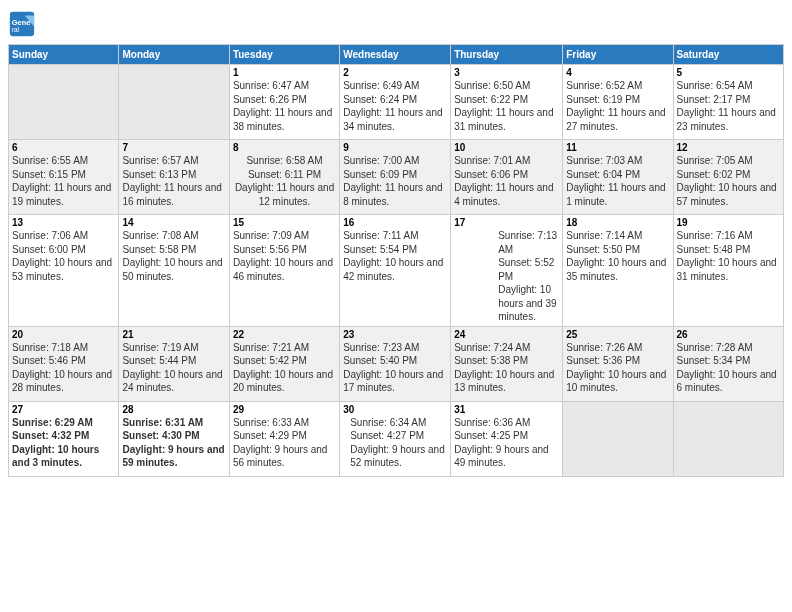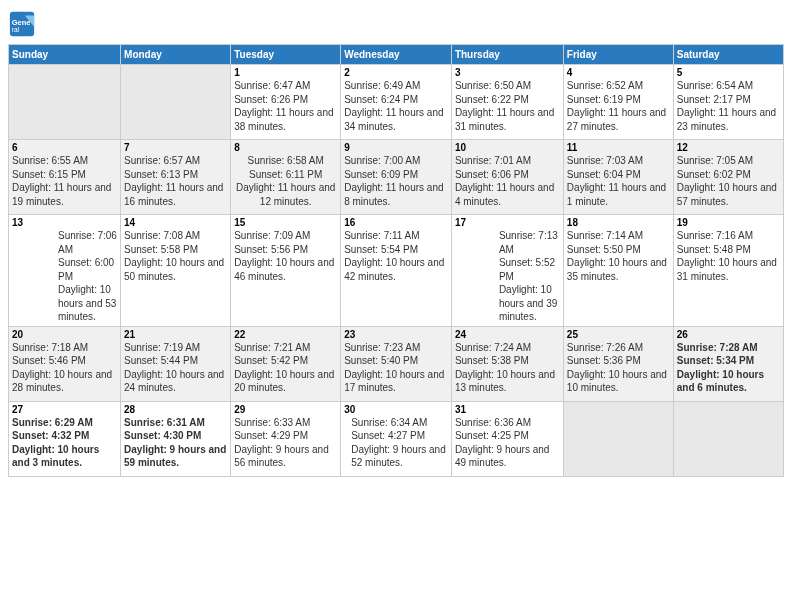--- a/index.html
+++ b/index.html
@@ -203,21 +203,21 @@
           <td>
             <span class="day-num">12</span>
             <div class="day-info" style="white-space: pre-line;">Sunrise: 7:05 AM
 Sunset: 6:02 PM
 Daylight: 10 hours and 57 minutes.</div>
           </td>
         </tr>
         <tr>
           <td>
             <span class="day-num">13</span>
-            <div class="day-info" style="white-space: pre-line; margin-left: 46px;">Sunrise: 7:06 AM
+            <div class="day-info" style="white-space: pre-line;">Sunrise: 7:06 AM
 Sunset: 6:00 PM
 Daylight: 10 hours and 53 minutes.</div>
           </td>
           <td>
             <span class="day-num">14</span>
             <div class="day-info" style="white-space: pre-line;">Sunrise: 7:08 AM
 Sunset: 5:58 PM
 Daylight: 10 hours and 50 minutes.</div>
           </td>
           <td>
@@ -283,21 +283,21 @@
 Daylight: 10 hours and 13 minutes.</div>
           </td>
           <td>
             <span class="day-num">25</span>
             <div class="day-info" style="white-space: pre-line;">Sunrise: 7:26 AM
 Sunset: 5:36 PM
 Daylight: 10 hours and 10 minutes.</div>
           </td>
           <td>
             <span class="day-num">26</span>
-            <div class="day-info" style="white-space: pre-line; font-weight: bold;">Sunrise: 7:28 AM
+            <div class="day-info" style="white-space: pre-line;">Sunrise: 7:28 AM
 Sunset: 5:34 PM
 Daylight: 10 hours and 6 minutes.</div>
           </td>
         </tr>
         <tr>
           <td>
             <span class="day-num">27</span>
             <div class="day-info" style="white-space: pre-line; font-weight: bold;">Sunrise: 6:29 AM
 Sunset: 4:32 PM
 Daylight: 10 hours and 3 minutes.</div>

